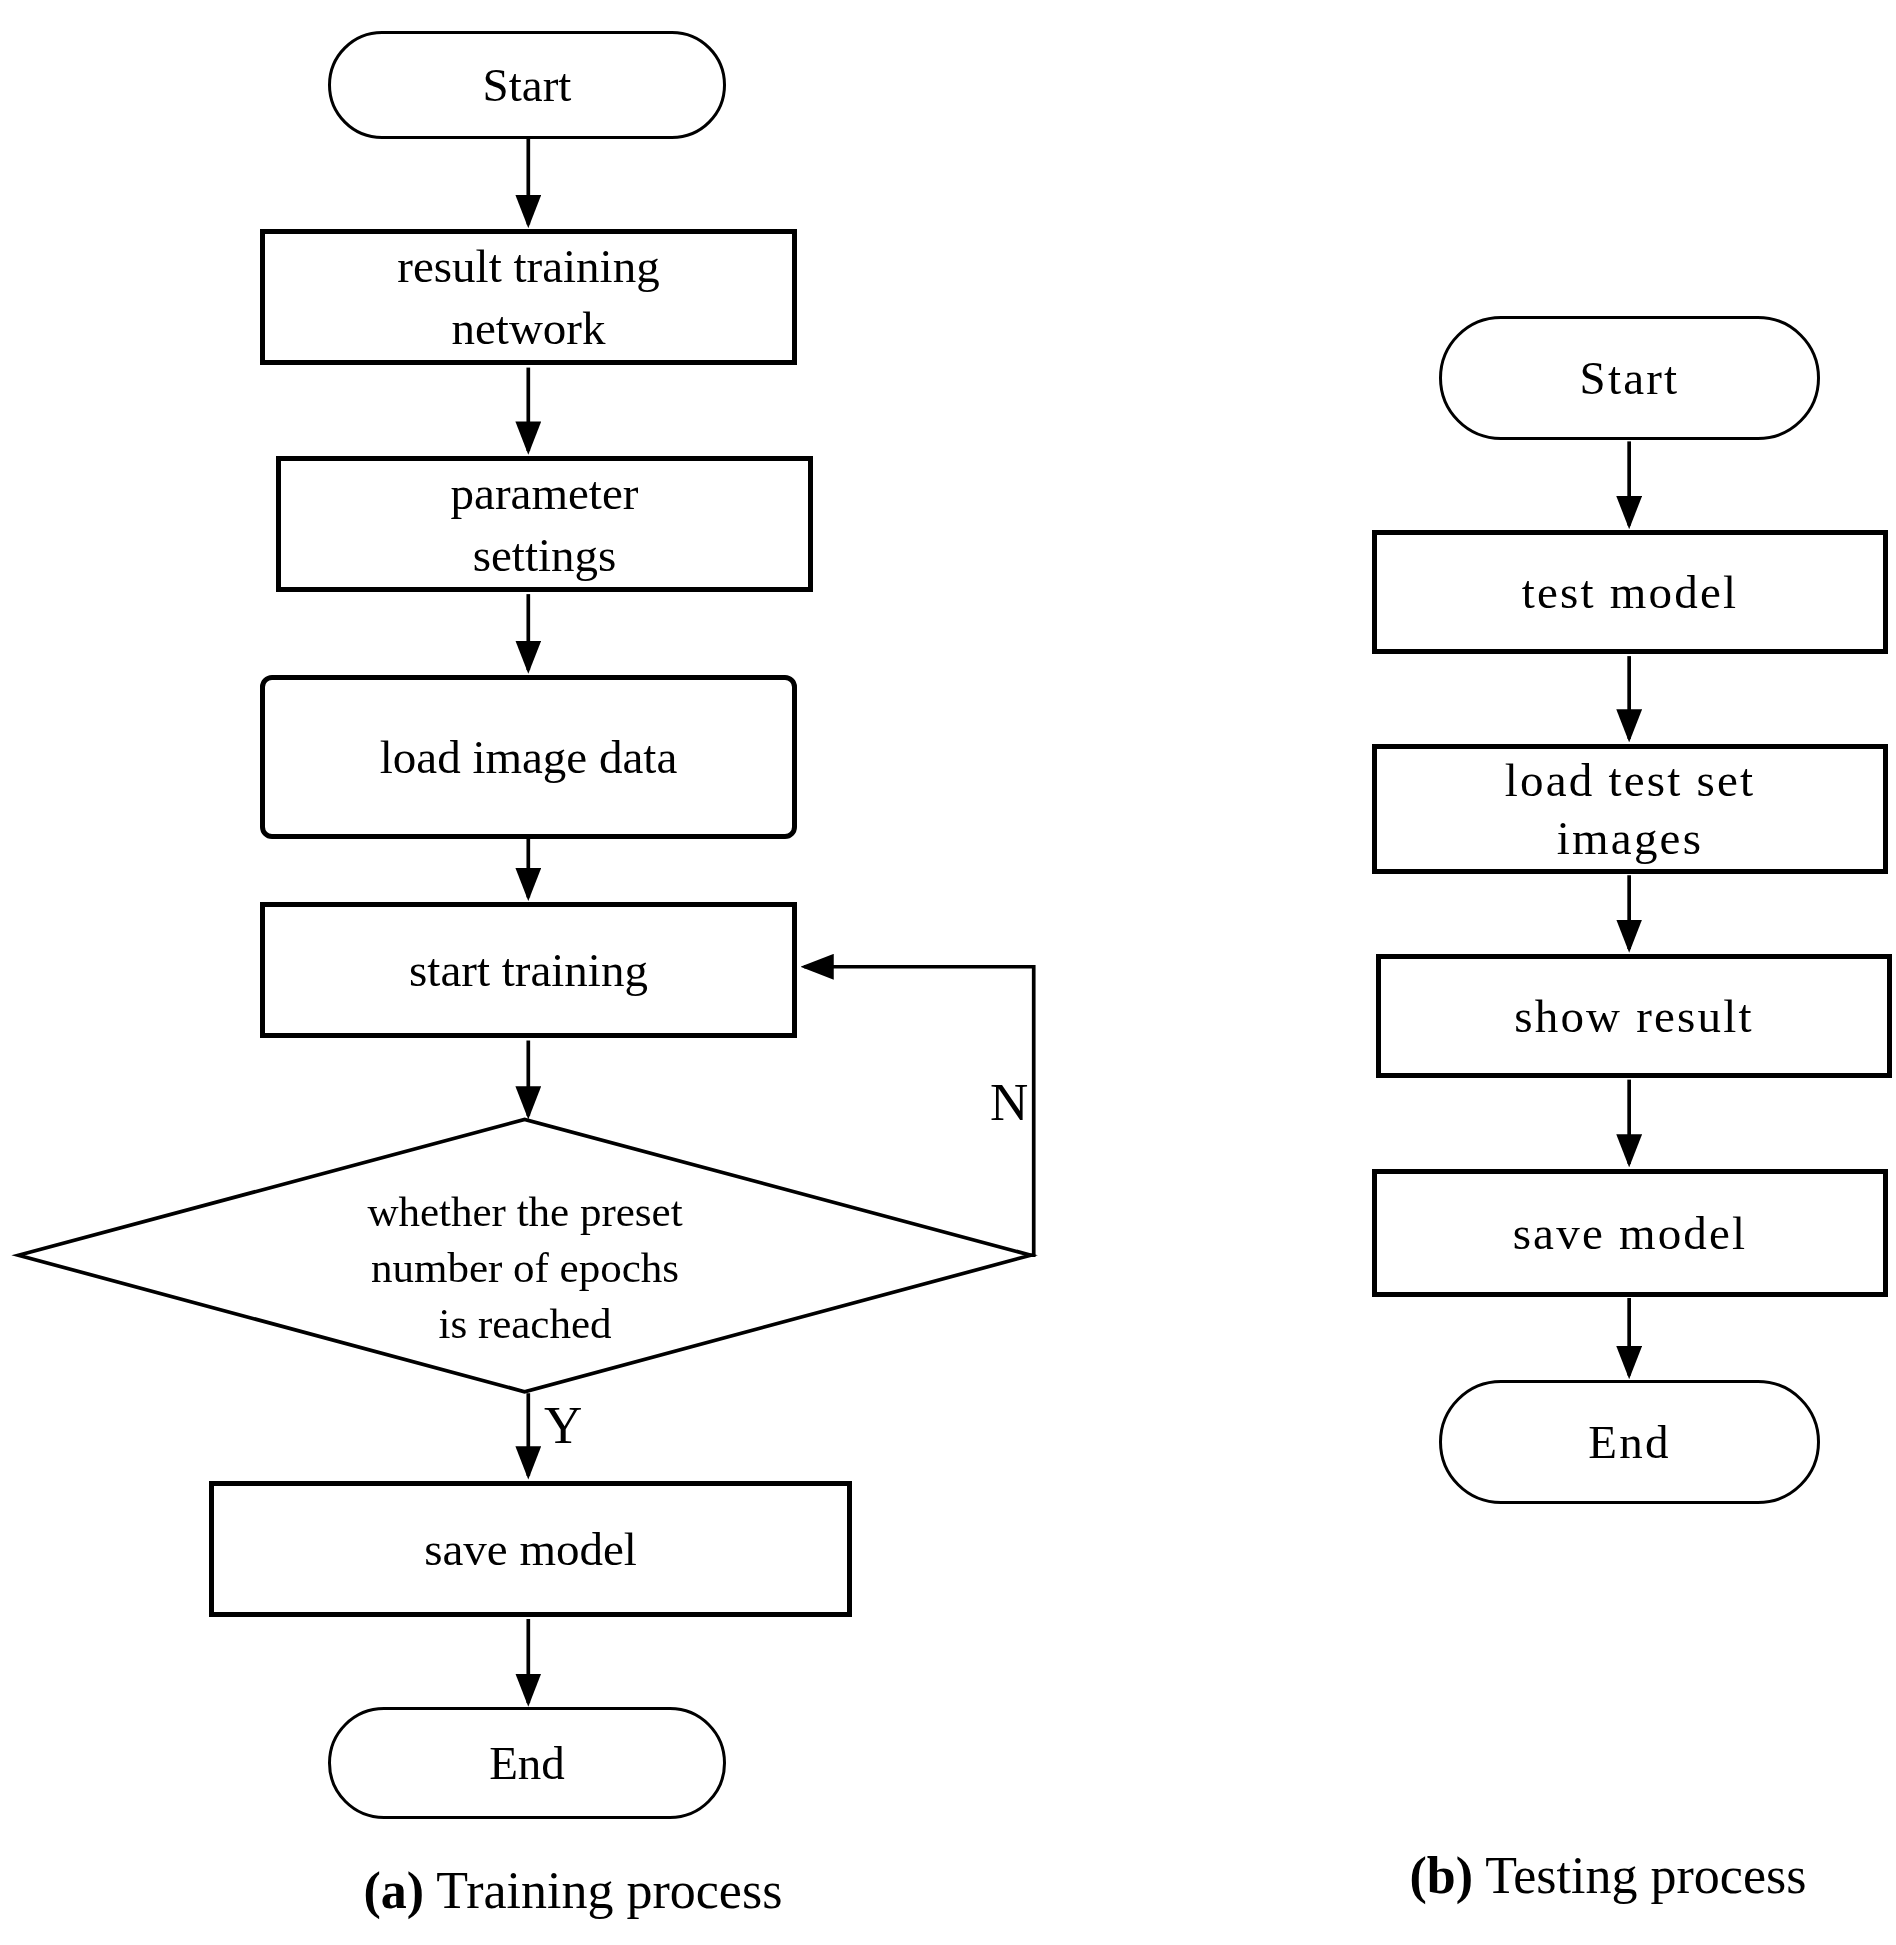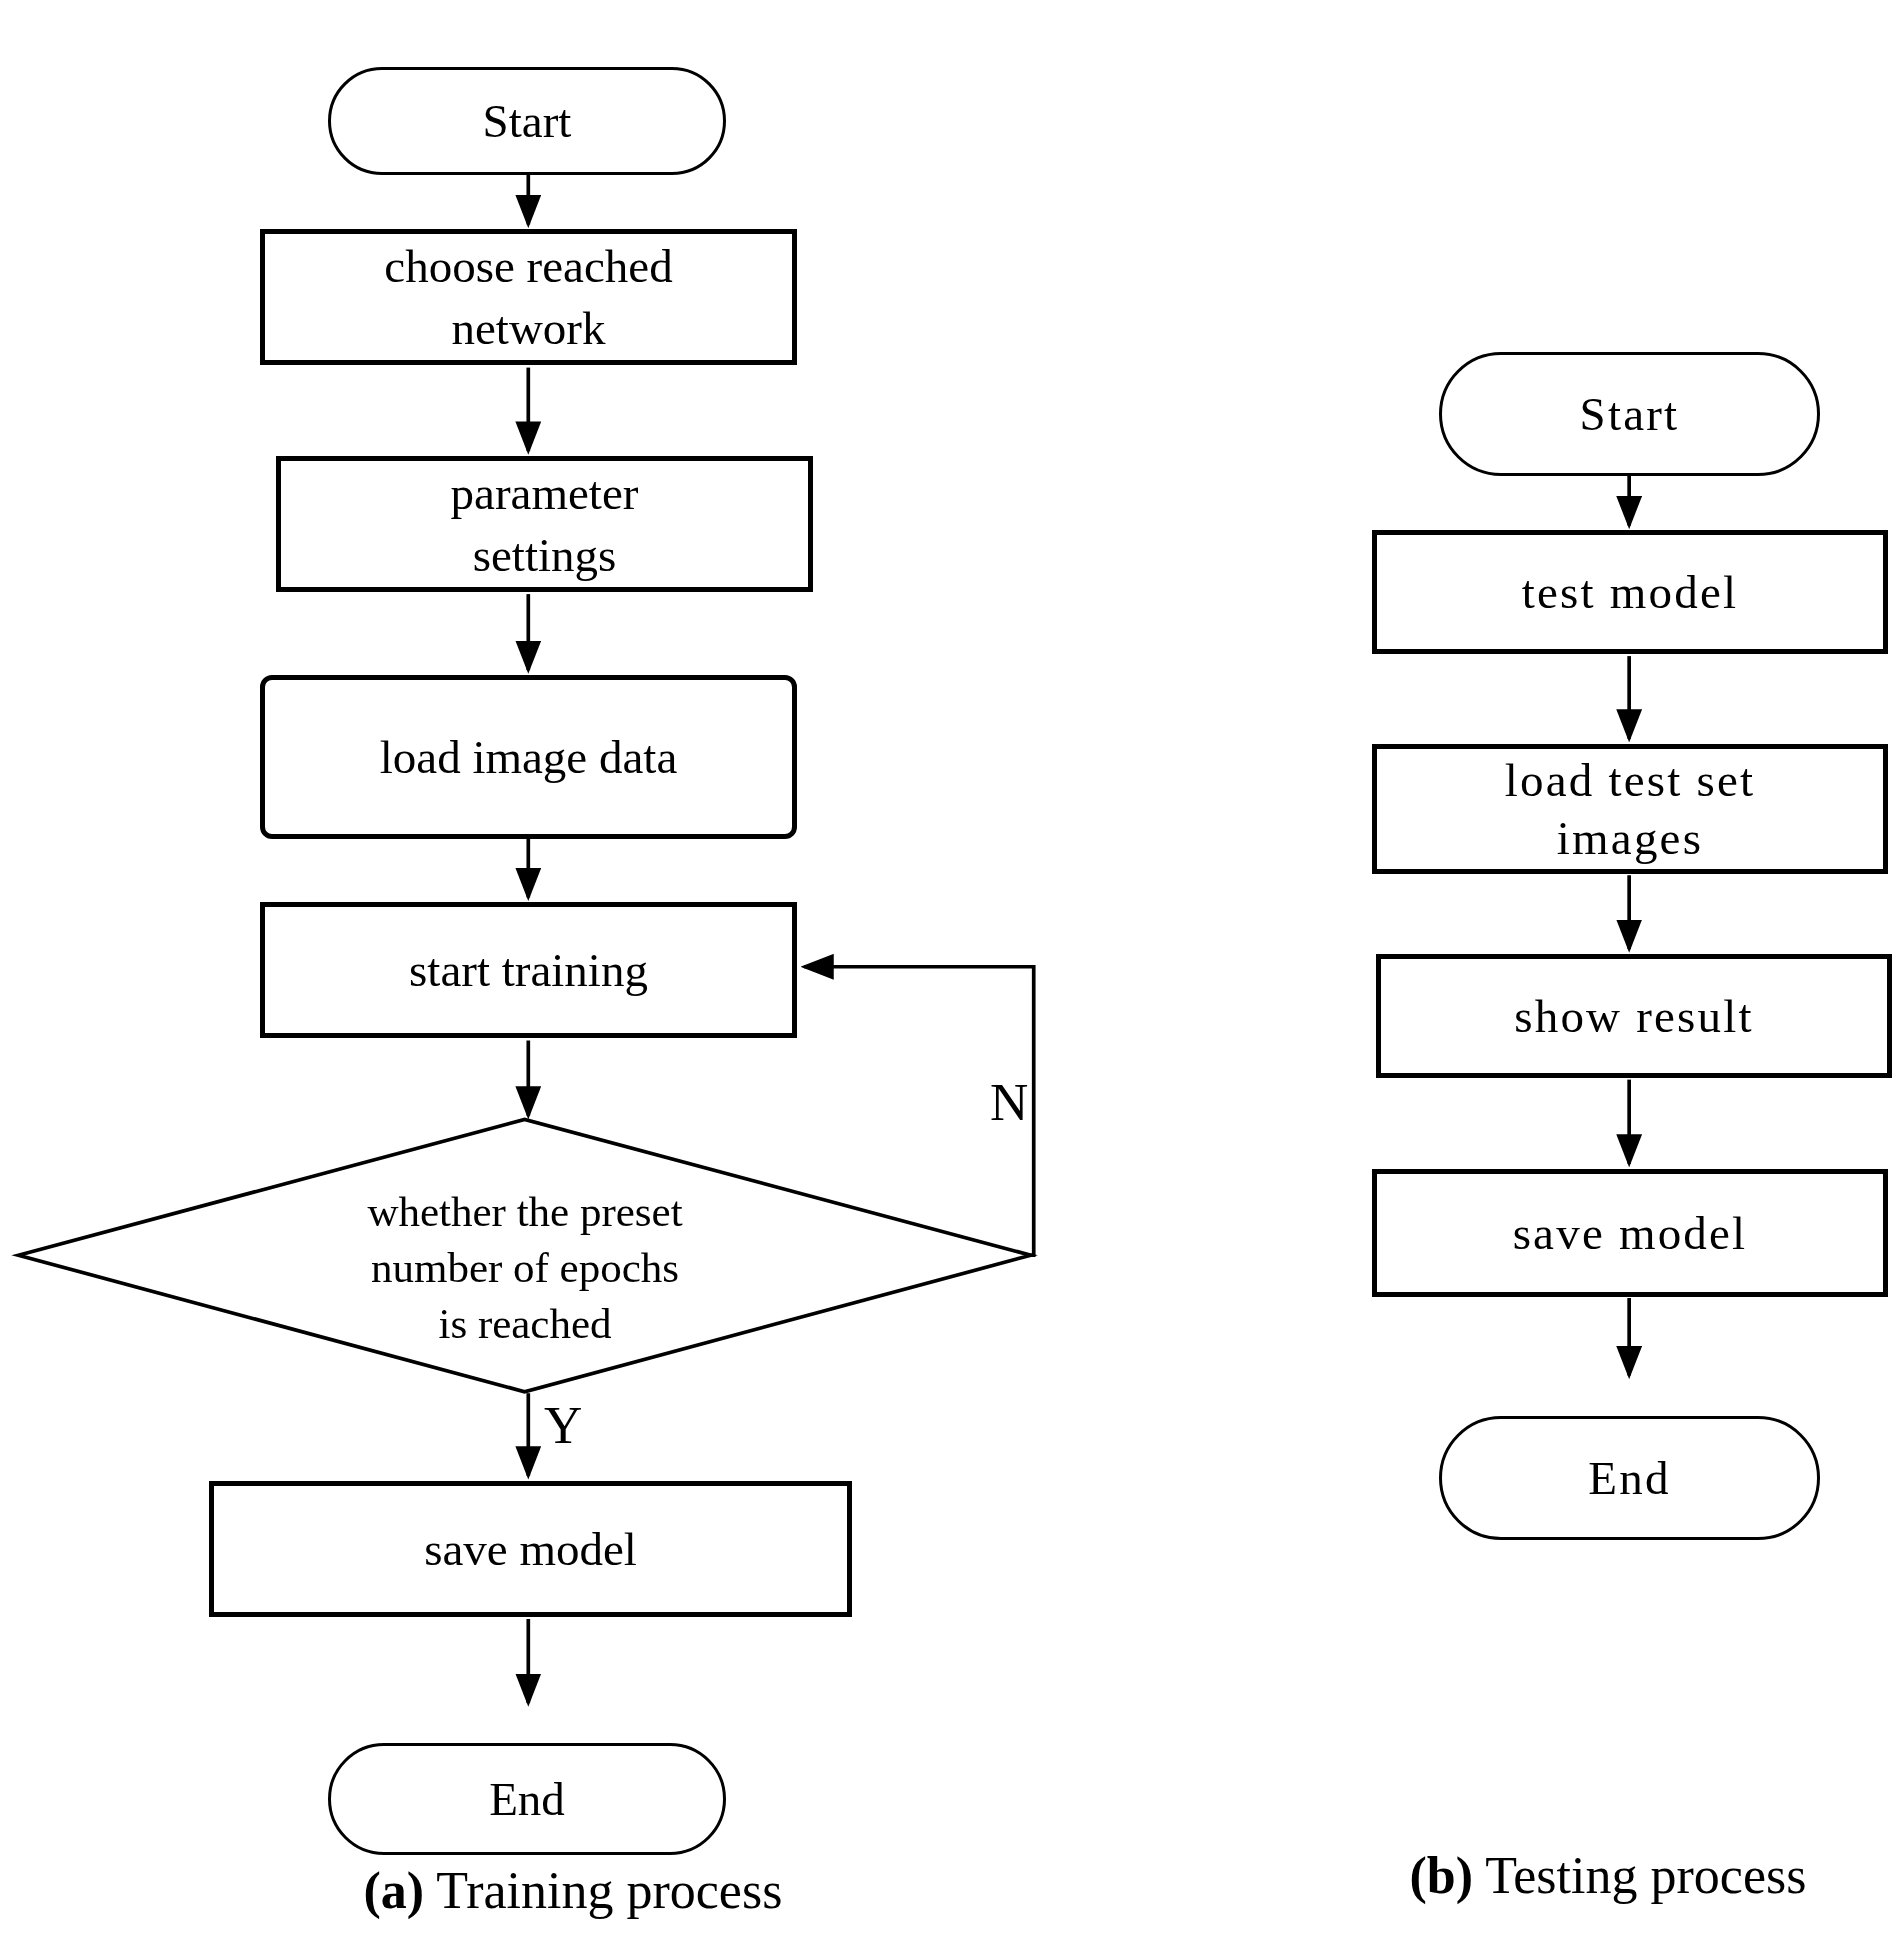--- a/index.html
+++ b/index.html
@@ -18,21 +18,21 @@
     position:absolute;z-index:2;
     box-sizing:border-box;
     display:flex;flex-direction:column;
     align-items:center;justify-content:center;
     text-align:center;
     background:#ffffff;
     font-size:47px;line-height:62px;
     white-space:nowrap;
   }
   .box{border:5.2px solid #000;}
-  .stadium{border:3.7px solid #000;border-radius:148px;margin-top:36px;}
+  .stadium{border:3.7px solid #000;border-radius:148px;}
   .rightcol{line-height:58px;letter-spacing:2.2px;}
   .diamond-text{
     position:absolute;z-index:2;
     text-align:center;background:transparent;
     font-size:43px;line-height:56px;
   }
   .branch-label{
     position:absolute;z-index:3;
     font-size:53px;line-height:53px;background:transparent;
   }
@@ -72,21 +72,21 @@
     <line class="wire" x1="2208" y1="1186" x2="2208" y2="1286" marker-end="url(#ah)"></line>
     <line class="wire" x1="2208" y1="1463" x2="2208" y2="1577" marker-end="url(#ah)"></line>
     <line class="wire" x1="2208" y1="1759" x2="2208" y2="1864" marker-end="url(#ah)"></line>
   </svg>
 
   <div class="node stadium" style="left:328px;top:31px;width:398px;height:108px;">
     <span>Start</span>
   </div>
 
   <div class="node box" style="left:260px;top:229px;width:537px;height:136px;">
-    <span>choose reached</span>
+    <span>result training</span>
     <span>network</span>
   </div>
 
   <div class="node box" style="left:276px;top:456px;width:537px;height:136px;">
     <span>parameter</span>
     <span>settings</span>
   </div>
 
   <div class="node box" style="left:260px;top:675px;width:537px;height:164px;border-radius:12px;">
     <span>load image data</span>

